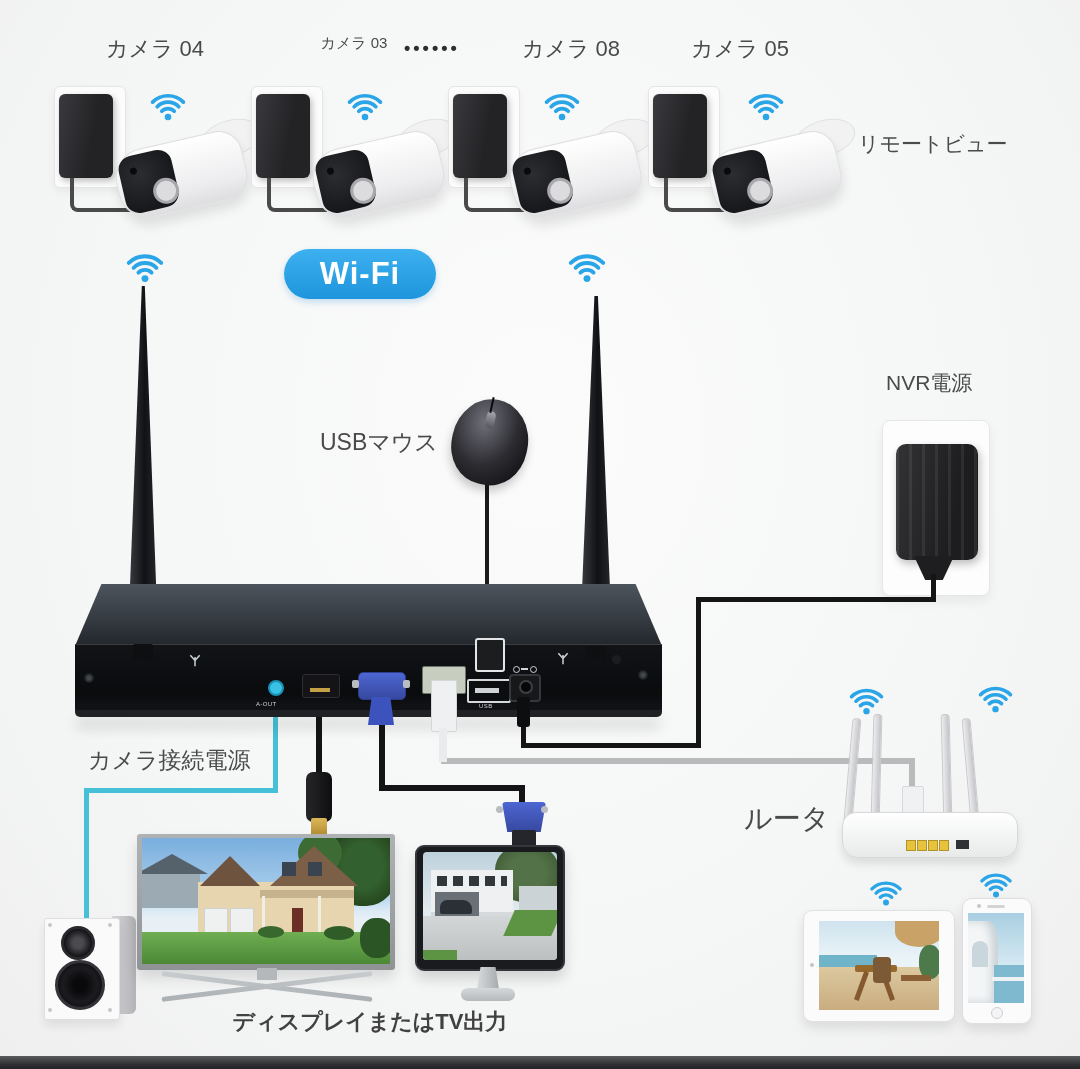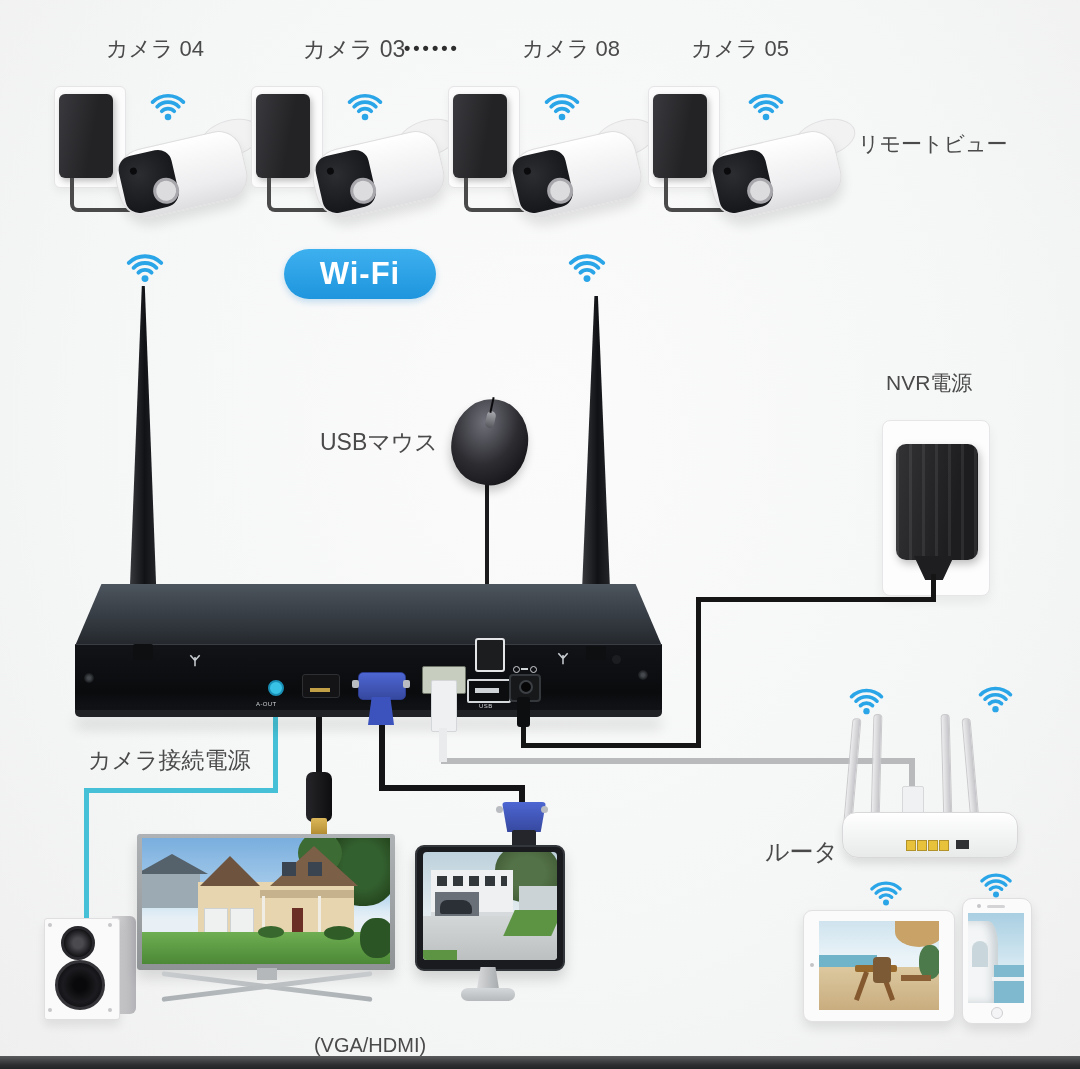--- a/index.html
+++ b/index.html
@@ -39,21 +39,21 @@
   .r-ant{position:absolute;width:7px;border-radius:4px 4px 0 0;background:linear-gradient(90deg,#ececee,#c4c4c8);border:1px solid #cacacc;}
   
   .screen-clip{position:absolute;overflow:hidden;}
 </style>
 </head>
 <body>
 
 <div class="scene">
 
   <div class="lbl center" style="left:85px;top:34px;width:140px;font-size:22px;">カメラ 04</div>
-  <div class="lbl center" style="left:284px;top:34px;width:140px;font-size:23px;">カメラ 03</div>
+  <div class="lbl center" style="left:284px;top:34px;width:140px;font-size:15px;">カメラ 03</div>
   <div class="lbl" style="left:404px;top:38px;font-size:18px;font-weight:bold;letter-spacing:3px;color:#2e2e2e;">••••••</div>
   <div class="lbl center" style="left:501px;top:34px;width:140px;font-size:22px;">カメラ 08</div>
   <div class="lbl center" style="left:670px;top:34px;width:140px;font-size:22px;">カメラ 05</div>
   <div class="lbl" style="left:858px;top:130px;font-size:21px;">リモートビュー</div>
 
   <div class="cam-group" style="left:50px;">
     <div class="cam-plate"></div>
     <div class="cam-adapter"></div>
     <div class="cam-cable"></div>
     <svg class="abs" style="left:96px;top:10px;" viewBox="0 0 40 32" width="44" height="35">
@@ -275,23 +275,23 @@
       <div class="abs" style="left:12px;top:40px;width:44px;height:24px;background:#697077;"></div>
       <div class="abs" style="left:17px;top:48px;width:32px;height:14px;background:#2b3036;border-radius:7px 9px 2px 2px;"></div>
       <div class="abs" style="left:0;top:64px;width:134px;height:44px;background:linear-gradient(180deg,#d3d7d8,#bcc0c1);"></div>
       <div class="abs" style="left:86px;top:58px;width:48px;height:26px;background:#5d9444;transform:skewX(-24deg);"></div>
       <div class="abs" style="left:0px;top:98px;width:34px;height:10px;background:#5d9444;"></div>
     </div>
     <div class="abs" style="left:62px;top:122px;width:22px;height:22px;background:linear-gradient(90deg,#d8dadc,#a8abad);clip-path:polygon(16% 0,84% 0,100% 100%,0 100%);"></div>
     <div class="abs" style="left:46px;top:143px;width:54px;height:13px;background:linear-gradient(180deg,#d5d8da,#b6b9bb);border-radius:7px/6px;"></div>
   </div>
 
-  <div class="lbl center" style="left:185px;top:1034px;width:370px;font-size:20px;color:#4a4a4a;">(VGA/HDMI)</div>
-
-  <div class="lbl" style="left:744px;top:836px;font-size:24px;margin-left:21px;">ルータ</div>
+  <div class="lbl center" style="left:185px;top:1007px;width:370px;font-size:22px;font-weight:600;color:#414141;">ディスプレイまたはTV出力</div>
+
+  <div class="lbl" style="left:744px;top:800px;font-size:28px;">ルータ</div>
   <svg class="abs" style="left:845px;top:683px;" viewBox="0 0 40 32" width="43" height="34">
       <path d="M14.3 21.3 A8 8 0 0 1 25.7 21.3 M10.1 17.1 A14 14 0 0 1 29.9 17.1 M5.9 12.9 A20 20 0 0 1 34.1 12.9" fill="none" stroke="#2aa5e8" stroke-width="3.4" stroke-linecap="round"></path>
       <circle cx="20" cy="26.5" r="3" fill="#2aa5e8"></circle>
     </svg>
   <svg class="abs" style="left:974px;top:681px;" viewBox="0 0 40 32" width="43" height="34">
       <path d="M14.3 21.3 A8 8 0 0 1 25.7 21.3 M10.1 17.1 A14 14 0 0 1 29.9 17.1 M5.9 12.9 A20 20 0 0 1 34.1 12.9" fill="none" stroke="#2aa5e8" stroke-width="3.4" stroke-linecap="round"></path>
       <circle cx="20" cy="26.5" r="3" fill="#2aa5e8"></circle>
     </svg>
   <div class="r-ant" style="left:848px;top:718px;height:102px;transform:rotate(5deg);"></div>
   <div class="r-ant" style="left:872px;top:714px;height:106px;transform:rotate(1.5deg);"></div>

